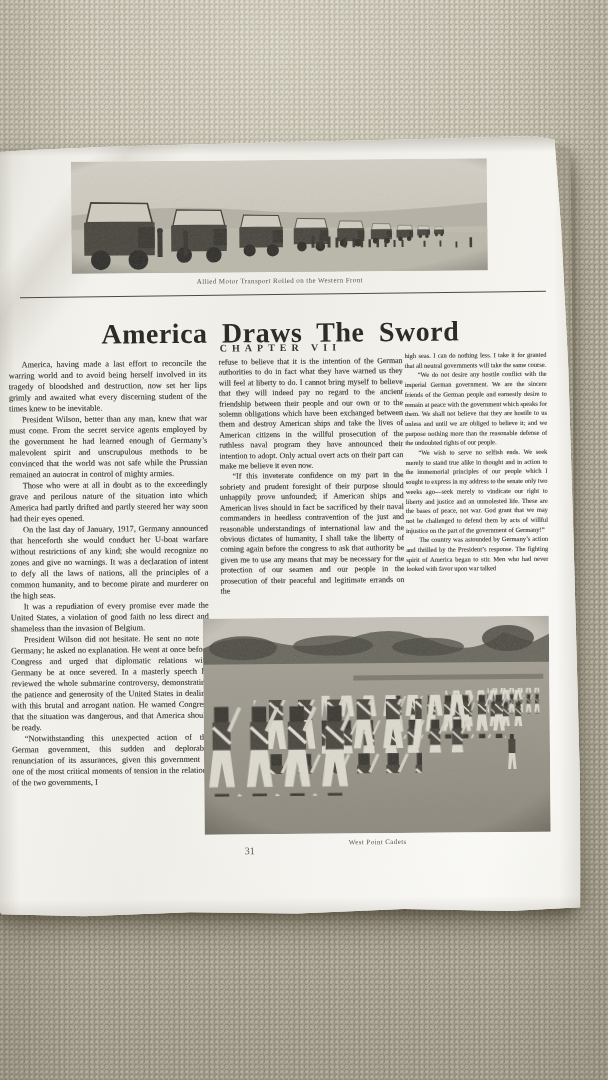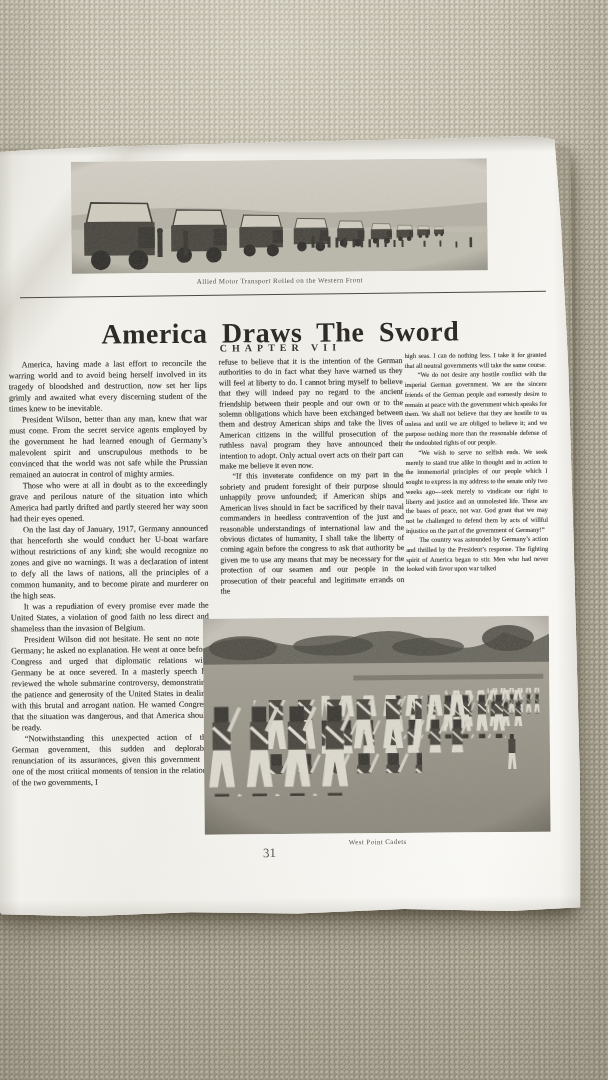--- a/index.html
+++ b/index.html
@@ -83,21 +83,21 @@
   }
   .col{
     position:absolute;text-align:justify;color:#3e3b35;
     text-shadow:.2px .2px .4px rgba(62,59,53,.5);
   }
   .col p{margin:0;text-indent:13px;}
   .col p.cont{text-indent:0;}
   .col1{left:24px;top:219px;width:198px;height:500px;font-size:8.3px;line-height:11px;overflow:hidden;}
   .col2{left:234px;top:219px;width:184px;height:266px;font-size:7.9px;line-height:10.4px;overflow:hidden;}
   .col3{left:420px;top:214px;width:142px;height:258px;font-size:6.5px;line-height:9.7px;overflow:hidden;}
-  .page-num{position:absolute;left:274px;top:707px;font-size:13px;color:#5a574f;}
+  .page-num{position:absolute;left:256px;top:707px;font-size:10px;color:#5a574f;}
 </style>
 </head>
 <body>
 
 <div class="fabric"></div>
 <div class="fabric-light"></div>
 
 <div class="page-shadow"></div>
 
 <div class="page">

